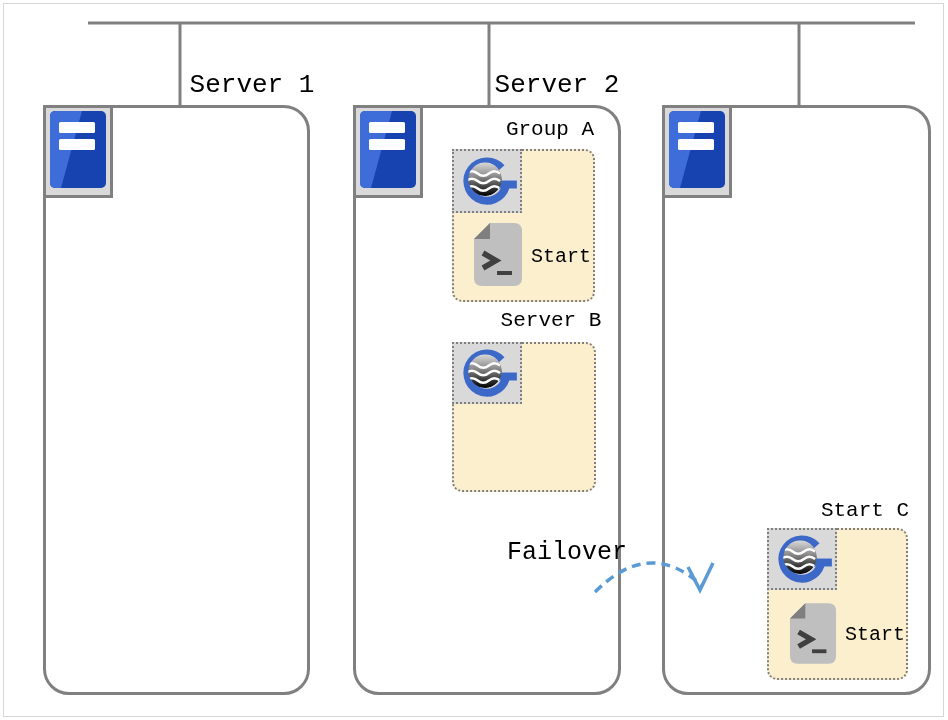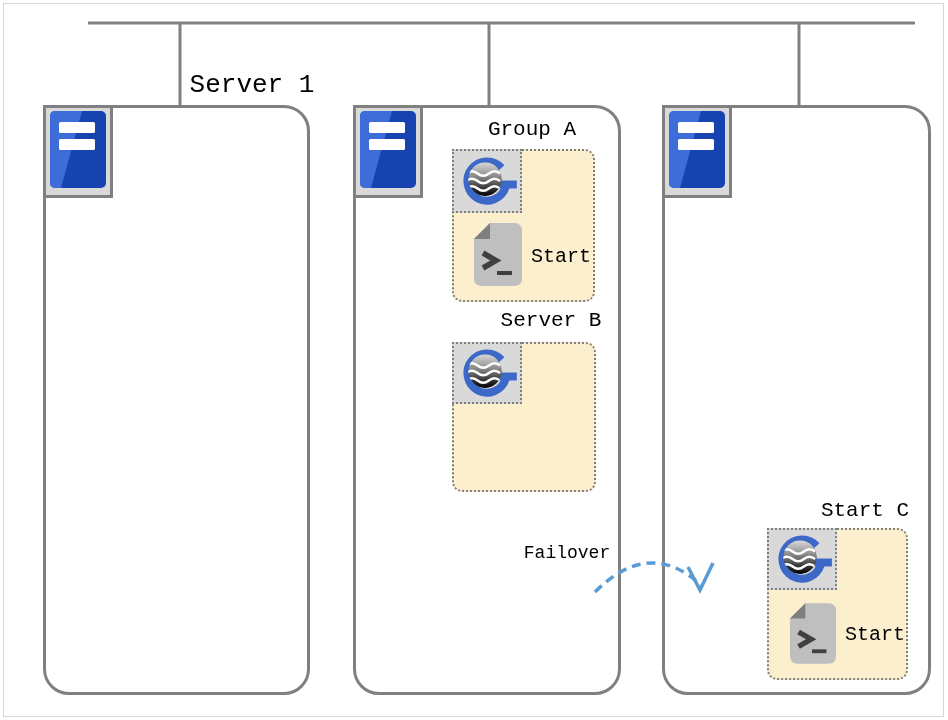--- a/index.html
+++ b/index.html
@@ -36,38 +36,39 @@
     position:absolute;width:70px;height:64px;background:#d9d9d9;
     border:2px dotted #7f7f7f;box-sizing:border-box;z-index:4;
     display:flex;align-items:center;justify-content:center;
   }
   .script-icon{position:absolute;z-index:4;}
   .start-label{
     position:absolute;font-size:20px;line-height:24px;white-space:nowrap;z-index:4;
   }
   .failover-label{
     position:absolute;transform:translateX(-50%);
-    font-size:18px;line-height:24px;white-space:nowrap;z-index:5;
+    font-size:25px;line-height:24px;white-space:nowrap;z-index:5;
   }
 </style>
 </head>
 <body>
 
 <div id="canvas">
 
   <div class="frame"></div>
 
   <svg class="layer" width="948" height="720">
     <line x1="88" y1="23" x2="915" y2="23" stroke="#808080" stroke-width="3"></line>
     <line x1="180" y1="23" x2="180" y2="106" stroke="#808080" stroke-width="3"></line>
     <line x1="489" y1="23" x2="489" y2="106" stroke="#808080" stroke-width="3"></line>
     <line x1="799" y1="23" x2="799" y2="106" stroke="#808080" stroke-width="3"></line>
   </svg>
 
   <div class="server-label" style="left:252px">Server 1</div>
+  <div class="server-label" style="left:557px">Server 2</div>
 
   <div class="server-box" style="left:43px;width:267px"></div>
   <div class="server-box" style="left:353px;width:268px"></div>
   <div class="server-box" style="left:662px;width:269px"></div>
 
   <div class="server-icon-tile" style="left:43px">
     <svg width="64" height="87" viewBox="0 0 64 87">
       <defs>
           <clipPath id="tclip1">
             <rect x="4" y="3" width="56" height="77" rx="5"></rect>
@@ -99,21 +100,21 @@
             <rect x="4" y="3" width="56" height="77" rx="5"></rect>
           </clipPath>
         </defs>
       <rect x="4" y="3" width="56" height="77" rx="5" fill="#1743b0"></rect>
       <polygon points="4,3 36,3 15,80 4,80" fill="#3e6cd8" clip-path="url(#tclip3)"></polygon>
       <rect x="13" y="14" width="36" height="11" rx="1.5" fill="#fff"></rect>
       <rect x="13" y="31" width="36" height="11" rx="1.5" fill="#fff"></rect>
     </svg>
   </div>
 
-  <div class="group-label" style="left:532px;top:118px">Group A</div>
+  <div class="group-label" style="left:550px;top:118px">Group A</div>
   <div class="group-box" style="left:452px;top:149px;width:143px;height:153px"></div>
   <div class="logo-tile" style="left:452px;top:149px">
     <svg width="62" height="56" viewBox="0 0 66 60">
       <defs>
         <clipPath id="sph1">
             <circle cx="31" cy="28" r="18"></circle>
           </clipPath>
         <linearGradient id="sg1" x1="0" y1="0" x2="0" y2="1">
           <stop offset="0" stop-color="#d9d9d9"></stop>
             <stop offset="0.4" stop-color="#8f8f8f"></stop>

